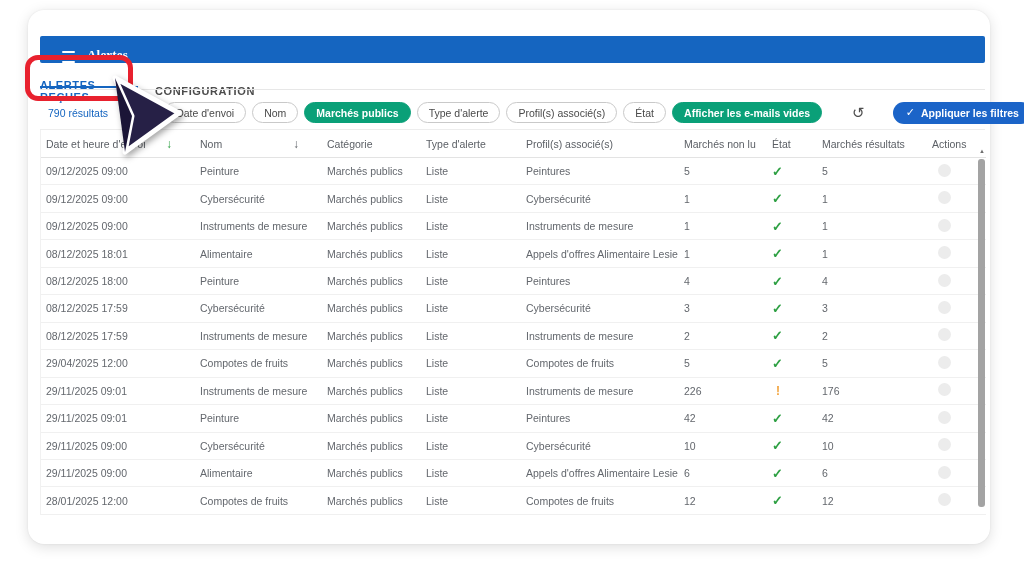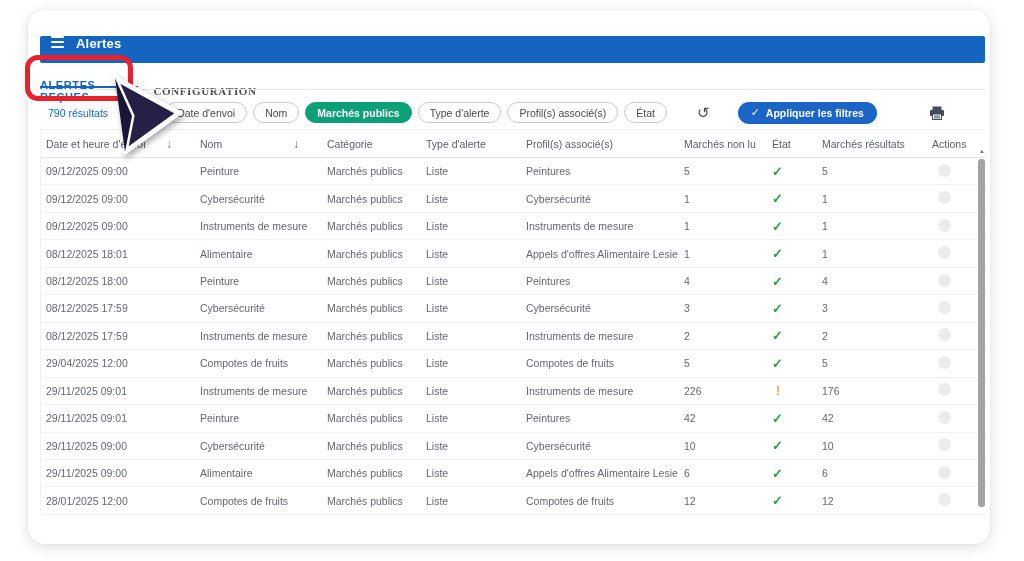--- a/index.html
+++ b/index.html
@@ -6,31 +6,31 @@
   html,body { width:1024px; height:561px; background:#ffffff; overflow:hidden;
     font-family:"Liberation Sans", sans-serif; }
   .window {
     position:absolute; left:28px; top:10px; width:962px; height:534px;
     background:#ffffff; border-radius:16px;
     box-shadow:0 3px 14px rgba(0,0,0,.13), 0 0 2px rgba(0,0,0,.08);
   }
   
   .appbar {
     position:absolute; left:12px; top:26px; width:945px; height:27px;
-    background:#1565C0; border-radius:2px; display:flex; align-items:flex-start;
-    padding-left:11px; color:#fff;
+    background:#1565C0; border-radius:2px; display:flex; align-items:flex-end;
+    padding-left:22px; color:#fff;font-family:Liberation Serif, serif;
   }
   .burger { display:inline-flex; flex-direction:column; gap:3px; margin-right:12px; cursor:pointer; }
   .burger i { display:block; width:13px; height:2px; background:#fff; border-radius:1px; }
   .app-title { font-size:13px; font-weight:bold; letter-spacing:.2px; }
   
   .tab { position:absolute; top:68px; height:26px; display:flex; align-items:center;
     justify-content:center; font-size:11px; font-weight:bold; letter-spacing:.6px; cursor:pointer; }
   .tab-1 { left:12px; width:98px; color:#1565C0; }
-  .tab-2 { left:118px; width:118px; color:#4c4c4c;font-family:Liberation Serif, serif; }
+  .tab-2 { left:118px; width:118px; color:#4c4c4c; }
   .tab-underline { position:absolute; left:12px; top:76px; width:98px; height:2px; background:#1565C0; }
   .tabs-divider { position:absolute; left:12px; top:79px; width:945px; height:1px; background:#e7e7e7; }
   
   .filterbar { position:absolute; left:12px; top:86px; width:945px; height:34px;
     display:flex; align-items:center; gap:24px; padding-left:8px;
     border-bottom:1px solid #ededed; }
   .results { font-size:10.5px; color:#1565C0; white-space:nowrap; margin-right:4px; }
   .vdiv { width:1px; height:15px; background:#dcdcdc; margin-right:4px; }
   .chip { font-size:10.5px; color:#4a4a4a; border:1px solid #c9c9c9; border-radius:11px;
     height:21px; display:inline-flex; align-items:center; padding:0 11px;
@@ -92,20 +92,21 @@
   <div class="filterbar">
     <span class="results">790 résultats</span>
     <span class="vdiv"></span>
     <span id="chips" style="display:inline-flex;gap:6px;align-items:center;">
         <span class="chip">Date d'envoi</span>
         <span class="chip">Nom</span>
         <span class="chip filled">Marchés publics</span>
         <span class="chip">Type d'alerte</span>
         <span class="chip">Profil(s) associé(s)</span>
         <span class="chip">État</span>
+        <span class="chip filled">Afficher les e-mails vides</span>
       </span>
     <span class="refresh">↺</span>
     <button class="apply">
       <span class="ck">✓</span>
       <span>Appliquer les filtres</span>
     </button>
     <span class="printer">
       <svg width="16" height="14" viewBox="0 0 16 14">
         <rect x="3.5" y="0.5" width="9" height="3.5" fill="#454a5c"></rect>
         <rect x="1" y="4" width="14" height="6" rx="1" fill="#454a5c"></rect>

